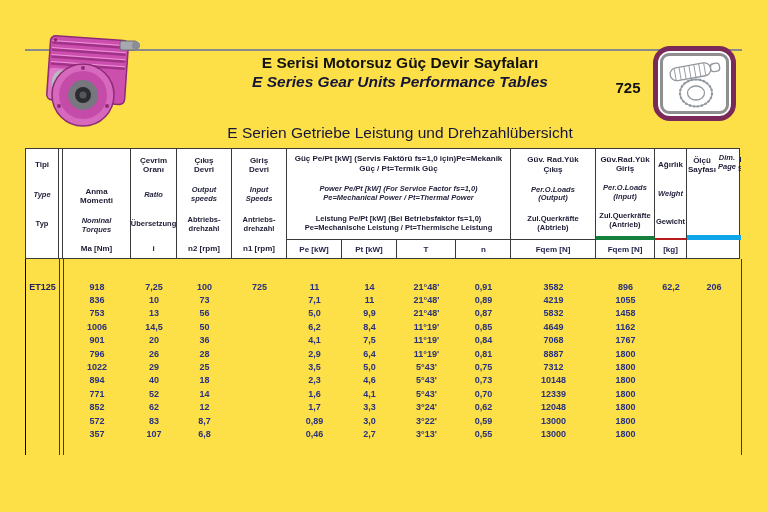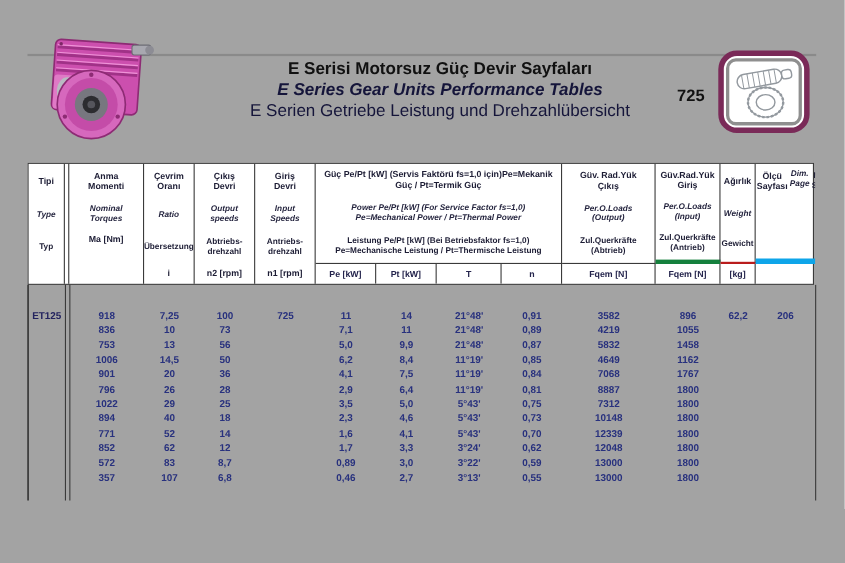--- a/index.html
+++ b/index.html
@@ -1,42 +1,42 @@
 <!DOCTYPE html>
 <html><head>
 <meta charset="utf-8">
 <style>
   * { box-sizing: border-box; margin: 0; padding: 0; }
   html,body { width:768px; height:512px; background:#ffffff; overflow:hidden; }
-  .page { position:relative; width:768px; height:512px; background:#a3a3a3;
+  .page { position:relative; width:768px; height:512px; background:#fde047;
           font-family:"Liberation Sans", sans-serif; color:#222; }
 
   
   .top-rule { position:absolute; left:25px; top:49px; width:717px; height:2px; background:#8a8a8a; }
   .gearbox { position:absolute; left:26px; top:18px; width:115px; height:118px; }
   .titleblock { position:absolute; left:160px; top:53px; width:480px; text-align:center; }
   .title-tr { font-size:15.5px; font-weight:bold; line-height:19px; color:#111; }
   .title-en { font-size:15.5px; font-weight:bold; font-style:italic; line-height:19px; color:#15153a; }
-  .title-de { font-size:15.5px; font-weight:normal; line-height:19px; color:#15153a; }
+  .title-de { font-size:15.5px; font-weight:normal; line-height:19px; color:#15153a;margin-top:32px; }
   .pagenum  { position:absolute; left:602px; top:79px; width:52px; text-align:center;
               font-size:15px; font-weight:bold; color:#111; }
   .iconbox  { position:absolute; left:653px; top:46px; width:83px; height:75px;
               border:5px solid #7a2a58; border-radius:17px; background:#fff; }
   .iconbox-inner { position:absolute; left:2px; top:2px; right:2px; bottom:2px;
               border:3px solid #8f8f8f; border-radius:9px; background:#fff;
               display:flex; align-items:center; justify-content:center; }
 
   
   .thead { position:absolute; left:25px; top:148px; width:715px; height:111px;
            border:1px solid #3a3a3a; display:grid;
            grid-template-columns:33px 4px 68px 46px 55px 55px 224px 85px 59px 32px 54px;
            grid-template-rows:91px 18px; background:#fff; }
   .hc { border-right:1px solid #3a3a3a; overflow:hidden; }
   .span2 { grid-row:1/3; display:flex; flex-direction:column; }
-  .c-tipi{grid-column:1;} .c-dbl{grid-column:2;} .c-anma{grid-column:3;}
+  .c-tipi{grid-column:1;} .c-dbl{grid-column:2;} .c-anma{grid-column:3;justify-content:flex-end;}
   .c-cevrim{grid-column:4;} .c-cikis{grid-column:5;} .c-giris{grid-column:6;}
   .c-guc{grid-column:7; grid-row:1; border-bottom:1px solid #3a3a3a; display:flex; flex-direction:column;}
   .c-guc-units{grid-column:7; grid-row:2; display:grid; grid-template-columns:55px 55px 59px 55px;}
   .c-fqout{grid-column:8; grid-row:1; border-bottom:1px solid #3a3a3a; display:flex; flex-direction:column;}
   .c-fqin {grid-column:9; grid-row:1; border-bottom:4px solid #15803d; display:flex; flex-direction:column;}
   .c-kg   {grid-column:10; grid-row:1; border-bottom:2px solid #b91c1c; display:flex; flex-direction:column;}
   .c-olcu {grid-column:11; grid-row:1; border-bottom:5px solid #0ea5e9; border-right:none; display:flex; flex-direction:row;}
   .u { display:flex; align-items:center; justify-content:center;
        font-size:8px; font-weight:bold; color:#24244c; border-right:1px solid #3a3a3a; }
   .u-fqout{grid-column:8; grid-row:2;} .u-fqin{grid-column:9; grid-row:2;}

